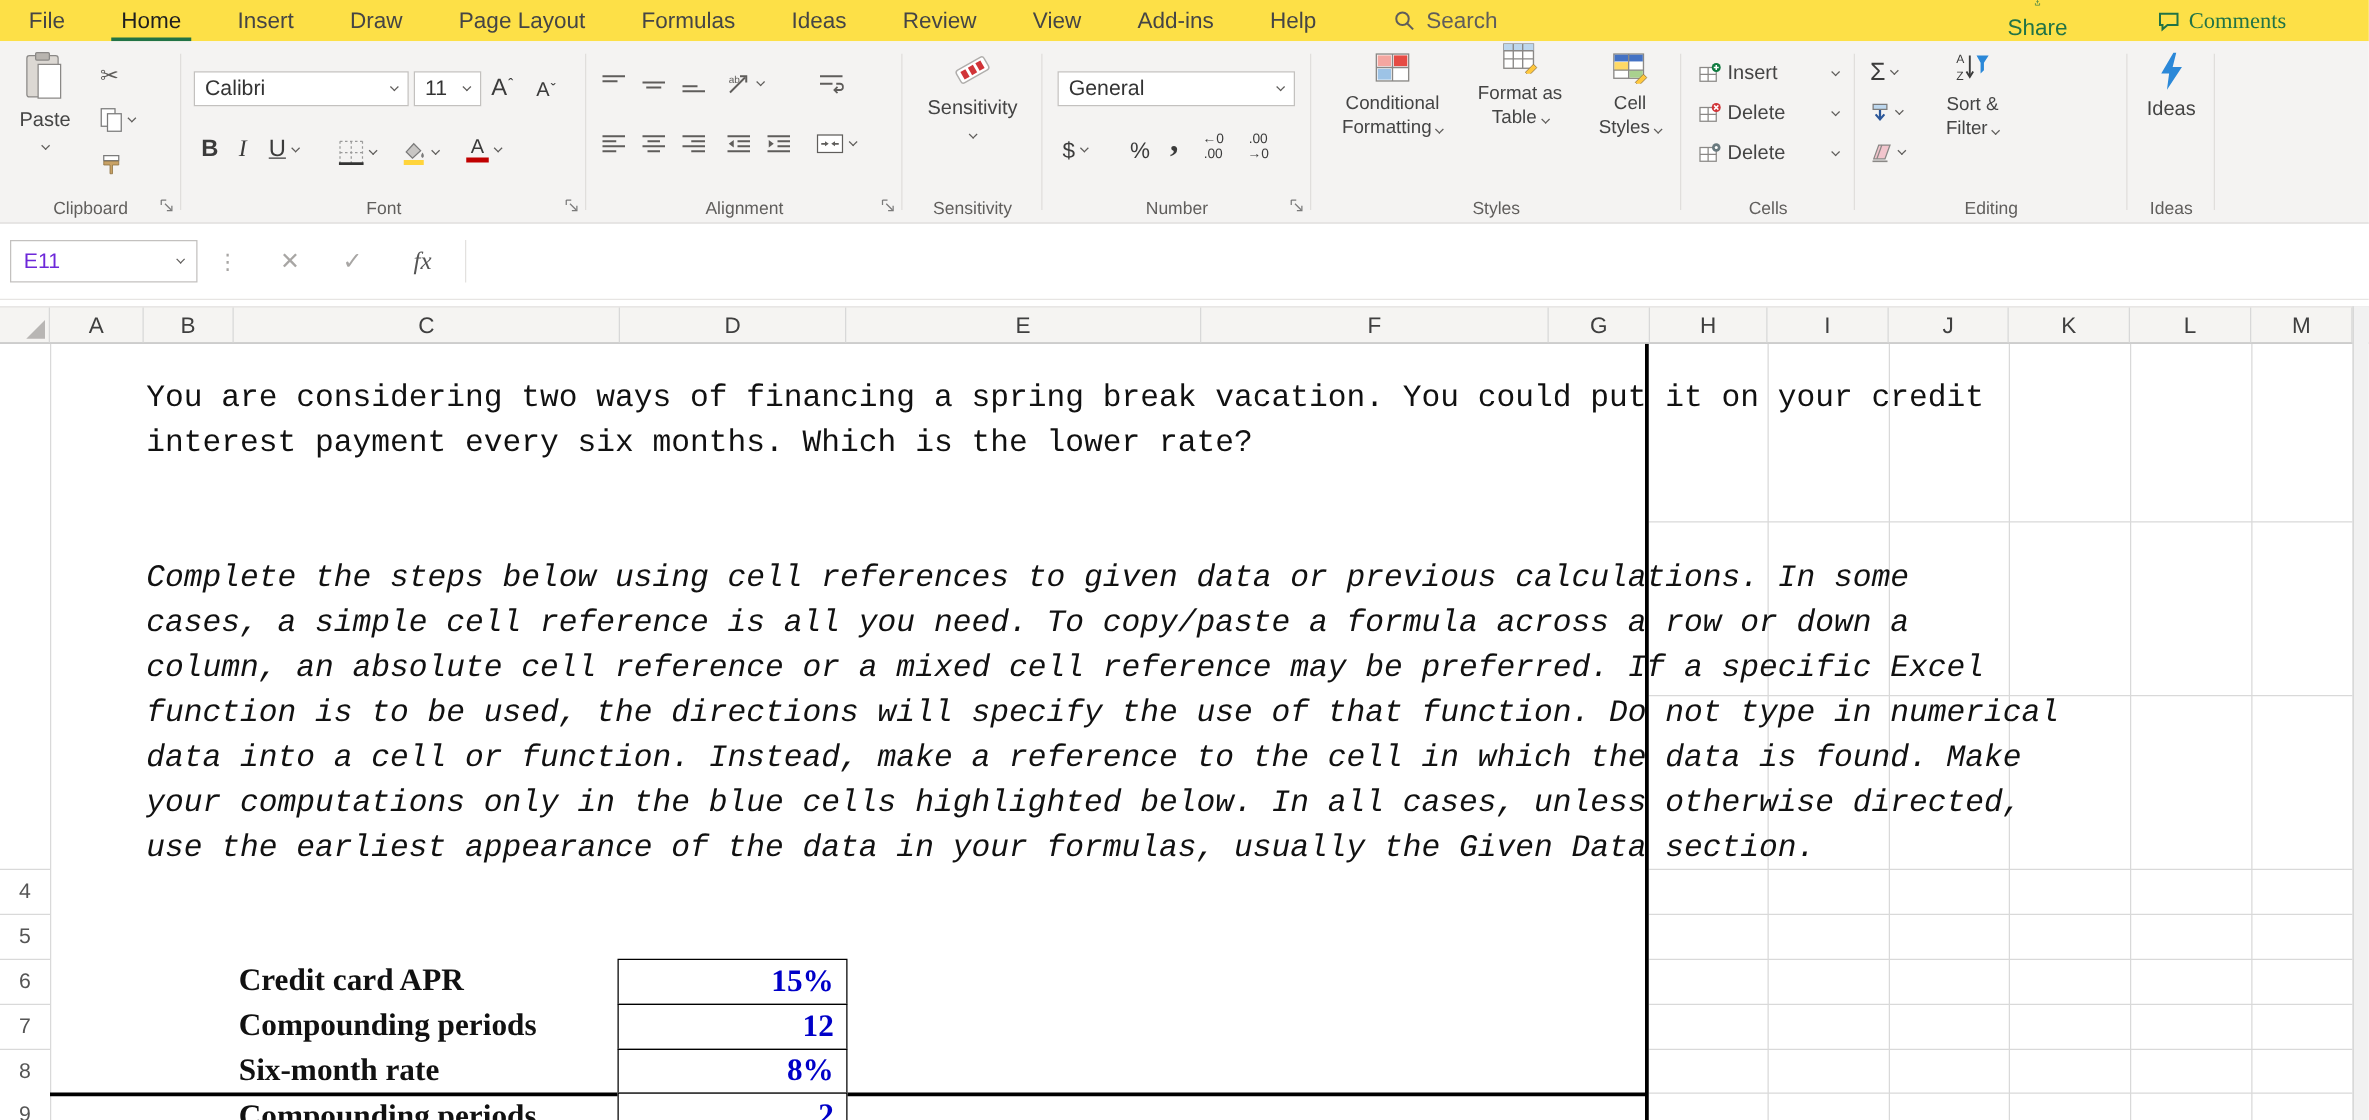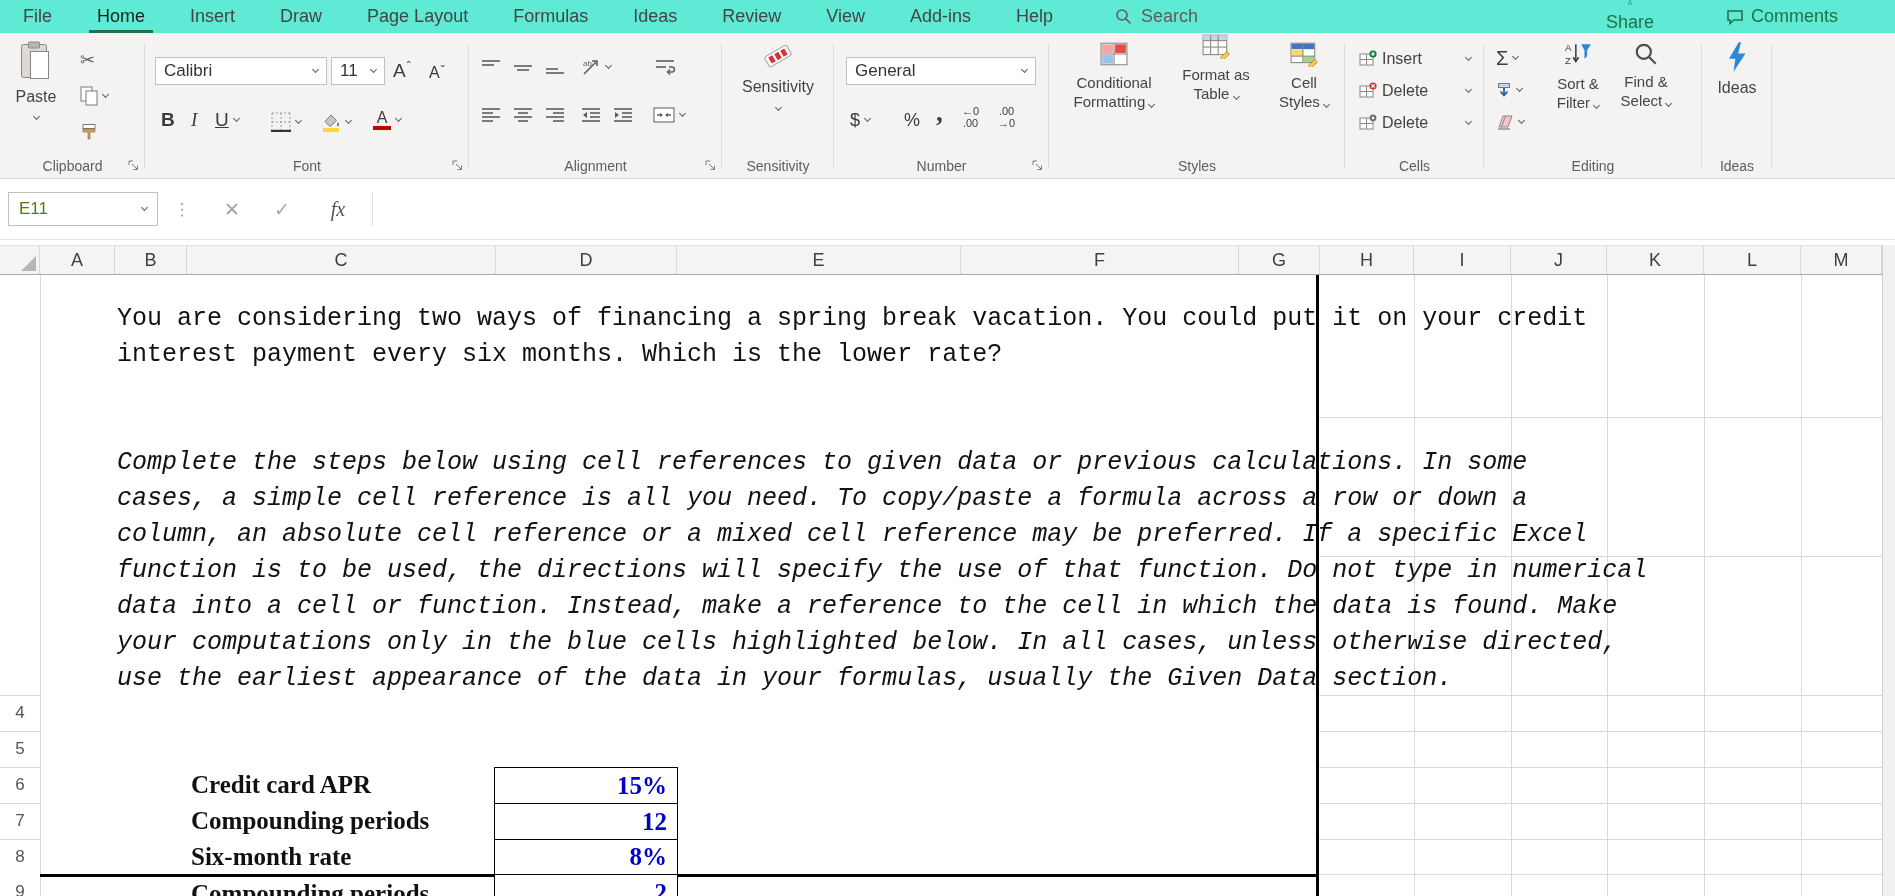--- a/index.html
+++ b/index.html
@@ -3,21 +3,21 @@
 <meta charset="utf-8">
 <style>
   * { box-sizing: border-box; margin: 0; padding: 0; }
   html,body { width:1895px; height:896px; }
   body {
     position: relative; overflow: hidden; background:#fff;
     font-family:"Liberation Sans", sans-serif; color:#444;
   }
 
   
-  .menubar { position:absolute; top:0; left:0; width:100%; height:33px; background:#5eead4; }
+  .menubar { position:absolute; top:0; left:0; width:100%; height:33px; background:#fde047; }
   .menu-items { display:flex; gap:45px; padding-left:23px; height:33px; align-items:center; }
   .menu-item { font-size:18px; color:#454545; height:33px; line-height:33px; position:relative; white-space:nowrap; cursor:default; }
   .menu-item.active { color:#1f1f1f; }
   .menu-item.active::after { content:""; position:absolute; left:-8px; right:-8px; bottom:0; height:3px; background:#217346; }
   .menu-right { position:absolute; top:0; height:33px; display:flex; align-items:center; gap:7px; font-size:18px; color:#217346; }
   .menu-search { position:absolute; top:0; left:1115px; height:33px; display:flex; align-items:center; gap:9px; font-size:18px; color:#5f5d5b; }
 
   
   .ribbon { position:absolute; top:33px; left:0; width:100%; height:146px; background:#f4f3f2; border-bottom:1px solid #d8d6d4; }
   .rgroup { position:absolute; top:0; height:145px; }
@@ -33,21 +33,21 @@
   .iicon { font-family:"Liberation Serif",serif; font-style:italic; font-size:19px; color:#3b3b3b; }
   .uicon { font-size:19px; text-decoration:underline; color:#3b3b3b; }
   .a-icon { display:flex; flex-direction:column; align-items:center; line-height:14px; font-size:16px; color:#3b3b3b; }
   .a-icon .bar { width:18px; height:4px; margin-top:1px; }
   .caret { font-size:12px; vertical-align:top; margin-left:1px; color:#3b3b3b; }
   .decbtn { display:flex; flex-direction:column; align-items:center; font-size:11px; line-height:12px; color:#3b3b3b; }
   .twoline { font-size:15px; line-height:19px; color:#444; }
 
   
   .formula-row { position:absolute; top:179px; left:0; width:100%; height:66px; background:#fff; }
-  .namebox { position:absolute; left:8px; top:13px; width:150px; height:34px; border:1px solid #c3c1bf; background:#fff; display:flex; align-items:center; justify-content:space-between; padding:0 10px; font-size:17px; color:#4d7c0f; }
+  .namebox { position:absolute; left:8px; top:13px; width:150px; height:34px; border:1px solid #c3c1bf; background:#fff; display:flex; align-items:center; justify-content:space-between; padding:0 10px; font-size:17px; color:#6d28d9; }
   .fbtn { position:absolute; top:13px; height:34px; display:flex; align-items:center; justify-content:center; }
   .fx-btn { font-family:"Liberation Serif",serif; font-style:italic; font-size:20px; color:#555; }
   .finput { position:absolute; left:372px; right:0; top:13px; height:34px; background:#fff; border-left:1px solid #e3e1df; }
   .fbar-bottom { position:absolute; left:0; right:0; top:60px; height:1px; background:#e7e5e3; }
 
   
   .colheaders { position:absolute; top:245px; left:0; width:100%; height:30px; background:#f5f4f2; border-top:1px solid #e3e1df; border-bottom:1px solid #ababab; }
   .ch { position:absolute; top:0; height:28px; display:flex; align-items:center; justify-content:center; border-right:1px solid #d8d8d8; font-size:18px; color:#3f3f3f; }
   .corner { position:absolute; left:0; top:0; width:40px; height:28px; border-right:1px solid #d8d8d8; }
   .corner .tri { position:absolute; right:3px; bottom:3px; width:0; height:0; border-left:15px solid transparent; border-bottom:15px solid #b8b6b4; }
@@ -93,21 +93,21 @@
     <span>Search</span>
   </div>
   <div class="menu-right" style="left:1606px;flex-direction:column;">
     <svg width="18" height="18" viewBox="0 0 18 18">
         <path d="M9 2 v8" stroke="#217346" stroke-width="1.8" fill="none"></path>
         <path d="M5.5 5 L9 1.8 L12.5 5" stroke="#217346" stroke-width="1.8" fill="none"></path>
         <path d="M3 9 v6 h12 v-6" stroke="#217346" stroke-width="1.8" fill="none"></path>
       </svg>
     <span>Share</span>
   </div>
-  <div class="menu-right" style="left:1726px;">
+  <div class="menu-right" style="left:1726px;font-family:Liberation Serif, serif;">
     <svg width="18" height="18" viewBox="0 0 18 18">
         <path d="M2 3 h14 v9 h-8 l-4 3.5 v-3.5 h-2 z" fill="none" stroke="#217346" stroke-width="1.6"></path>
       </svg>
     <span>Comments</span>
   </div>
 </div>
 
 <div class="ribbon">
 
   <div class="rgroup" style="left:0;width:145px;">
@@ -471,28 +471,20 @@
     <div class="bigbtn" style="left:62px;top:8px;width:64px;height:112px;">
       <svg width="28" height="26" viewBox="0 0 26 24">
         <text x="1" y="9" font-size="9" fill="#3b3b3b">A</text>
         <text x="1" y="21" font-size="9" fill="#3b3b3b">Z</text>
         <path d="M11 3 v15" stroke="#3b3b3b" stroke-width="1.4"></path>
         <path d="M8.5 15 L11 19 L13.5 15" fill="none" stroke="#3b3b3b" stroke-width="1.4"></path>
         <path d="M16 3 h9 L21.5 8.5 V14 l-2.5 2.5 V8.5 Z" fill="#2b88d8"></path>
       </svg>
       <span class="twoline" style="margin-top:7px;text-align:right;">Sort &amp;</span>
       <span class="twoline"><span>Filter</span> <span class="chev sm"></span></span>
-    </div>
-    <div class="bigbtn" style="left:128px;top:8px;width:68px;height:112px;">
-      <svg width="26" height="26" viewBox="0 0 24 24">
-          <circle cx="10" cy="10" r="6.5" fill="none" stroke="#4f4d4b" stroke-width="2"></circle>
-          <line x1="15" y1="15" x2="21" y2="21" stroke="#4f4d4b" stroke-width="2"></line>
-        </svg>
-      <span class="twoline" style="margin-top:5px;">Find &amp;</span>
-      <span class="twoline"><span>Select</span> <span class="chev sm"></span></span>
     </div>
     <div class="glabel">Editing</div>
   </div>
 
   <div class="rgroup" style="left:1702px;width:70px;">
     <div class="bigbtn" style="left:0;top:8px;width:70px;height:112px;">
       <svg width="24" height="32" viewBox="0 0 20 28">
           <path d="M11.5 1 L3 15.5 h5.5 L7 27 L17.5 11 h-6.5 L13.5 1 Z" fill="#2b88d8"></path>
         </svg>
       <span style="margin-top:5px;">Ideas</span>

